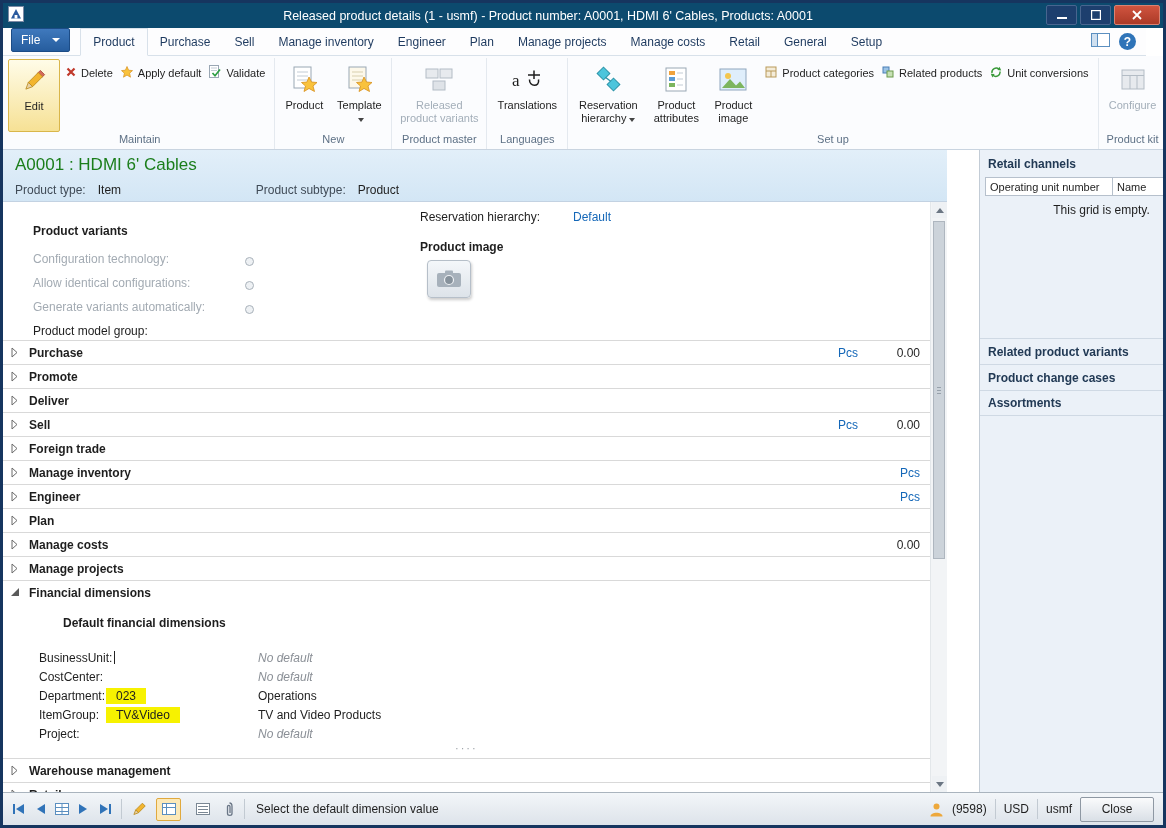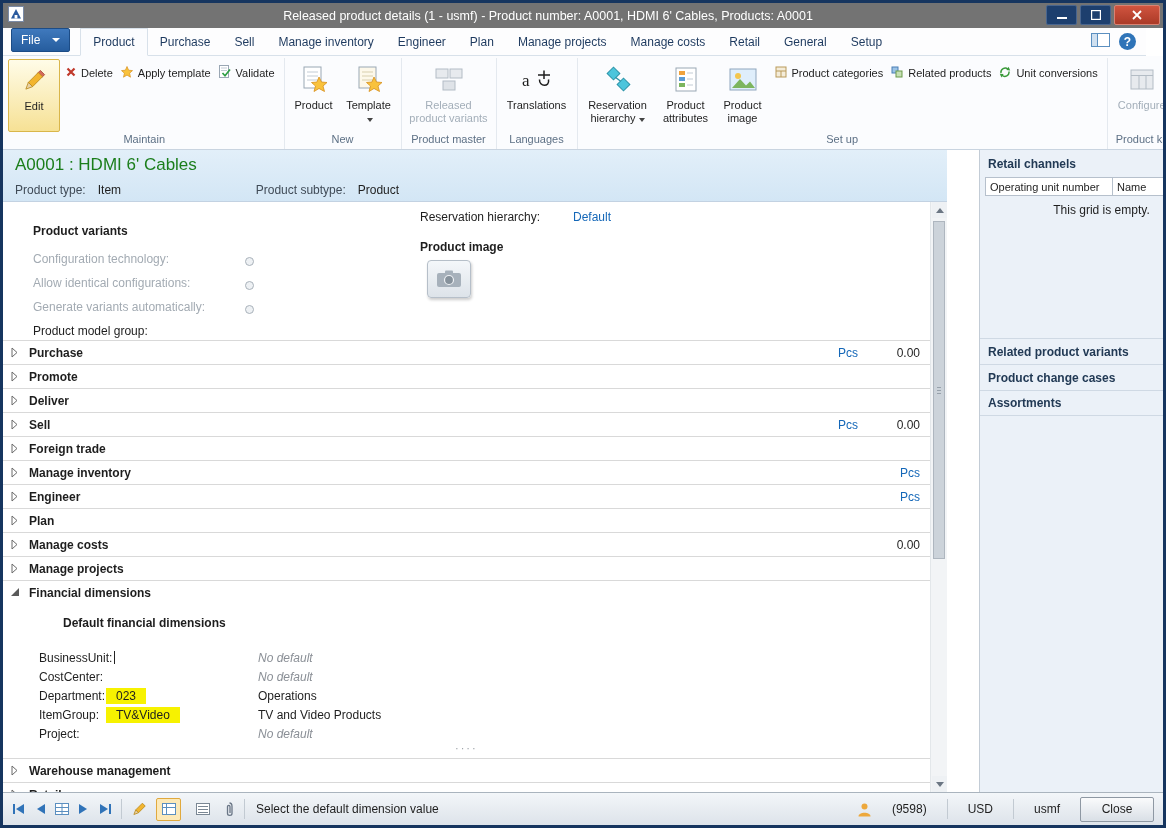--- a/index.html
+++ b/index.html
@@ -1,21 +1,21 @@
 <!DOCTYPE html>
 <html><head>
 <meta charset="utf-8">
 <style>
 *{margin:0;padding:0;box-sizing:border-box}
 html,body{width:1166px;height:828px}
 body{font-family:"Liberation Sans",sans-serif;font-size:12px;color:#1e1e1e;background:#fff}
 .window{position:relative;width:1166px;height:828px;border:3px solid #16355f;background:#fff;overflow:hidden}
 
 
-.titlebar{position:absolute;left:0;top:0;right:0;height:25px;background:#737373;display:flex;align-items:center;padding:0 5px}
+.titlebar{position:absolute;left:0;top:0;right:0;height:25px;background:#0c4a6e;display:flex;align-items:center;padding:0 5px}
 .titlebar .title{position:absolute;left:60px;right:130px;text-align:center;color:#fff;font-size:12.5px;white-space:nowrap;overflow:hidden}
 .winbtns{position:absolute;right:3px;top:2px;display:flex;gap:3px}
 .wbtn{width:31px;height:20px;display:flex;align-items:center;justify-content:center;background:#1d3f6e;border:1px solid #48658f;border-radius:2px}
 .wbtn.close{width:46px;background:linear-gradient(#d0543f,#ab3a27);border-color:#d98272}
 
 
 .tabrow{position:absolute;left:0;top:25px;right:17px;height:28px;background:#fdfdfe;display:flex;align-items:flex-end;padding-left:8px;border-bottom:1px solid #d8e1ea}
 .filebtn{background:linear-gradient(#3f79bd,#265d9e);color:#fff;border:1px solid #1c4c86;border-radius:2px;padding:4px 9px;display:flex;align-items:center;gap:12px;margin:0 10px 3px 0}
 .dd{display:inline-block;border-left:4px solid transparent;border-right:4px solid transparent;border-top:4px solid #fff}
 .dd.dark{border-top-color:#444;border-left-width:3.5px;border-right-width:3.5px;margin-left:3px}
@@ -99,21 +99,21 @@
 .panel:last-child{border-bottom:1px solid #cfd9e4}
 .panel .spacer{flex:1}
 
 
 .statusbar{position:absolute;left:0;bottom:0;right:0;height:33px;background:linear-gradient(#f3f6f9,#dde3ea);border-top:1px solid #aab4be;display:flex;align-items:center;padding:0 9px;gap:9px}
 .vsep{width:1px;height:20px;background:#c2cad2}
 .sico{display:flex;align-items:center;justify-content:center}
 .toggle{width:25px;height:23px;border:1px solid transparent;display:flex;align-items:center;justify-content:center;border-radius:2px}
 .toggle.on{background:#fce9b8;border-color:#e0a93e}
 .msg{margin-left:2px}
-.sright{margin-left:auto;display:flex;align-items:center;gap:20px}
+.sright{margin-left:auto;display:flex;align-items:center;gap:8px}
 .closebtn{width:74px;height:25px;background:linear-gradient(#fafbfc,#d9dfe6);border:1px solid #8e98a3;border-radius:2px;display:flex;align-items:center;justify-content:center}
 </style>
 </head>
 <body>
 
 <div class="window">
 
   <div class="titlebar">
     <span><svg width="16" height="16">
           <rect x="0.5" y="0.5" width="15" height="15" fill="#fff" stroke="#7a8aa5"></rect>
@@ -184,21 +184,21 @@
           <div class="sb">
             <span><svg width="10" height="10">
                   <path d="M1.5 1.5 L8.5 8.5 M8.5 1.5 L1.5 8.5" stroke="#c0392b" stroke-width="2.2"></path>
                 </svg></span>
             <span>Delete</span>
           </div>
           <div class="sb">
             <span><svg width="12" height="12">
                   <polygon points="6,0.5 7.6,4.2 11.5,4.6 8.6,7.2 9.5,11.2 6,9.1 2.5,11.2 3.4,7.2 0.5,4.6 4.4,4.2" fill="#f9c23c" stroke="#d78f1c" stroke-width="0.7"></polygon>
                 </svg></span>
-            <span>Apply template</span>
+            <span>Apply default</span>
           </div>
           <div class="sb">
             <span><svg width="12" height="13">
                   <rect x="0.5" y="0.5" width="9" height="12" fill="#fff" stroke="#9aa7b4"></rect>
                   <line x1="2" y1="3" x2="8" y2="3" stroke="#c3ccd5"></line>
                   <line x1="2" y1="5.5" x2="8" y2="5.5" stroke="#c3ccd5"></line>
                   <path d="M3.5 8 L6 10.8 L11 4.5" stroke="#2e9e44" stroke-width="1.7" fill="none"></path>
                 </svg></span>
             <span>Validate</span>
           </div>

